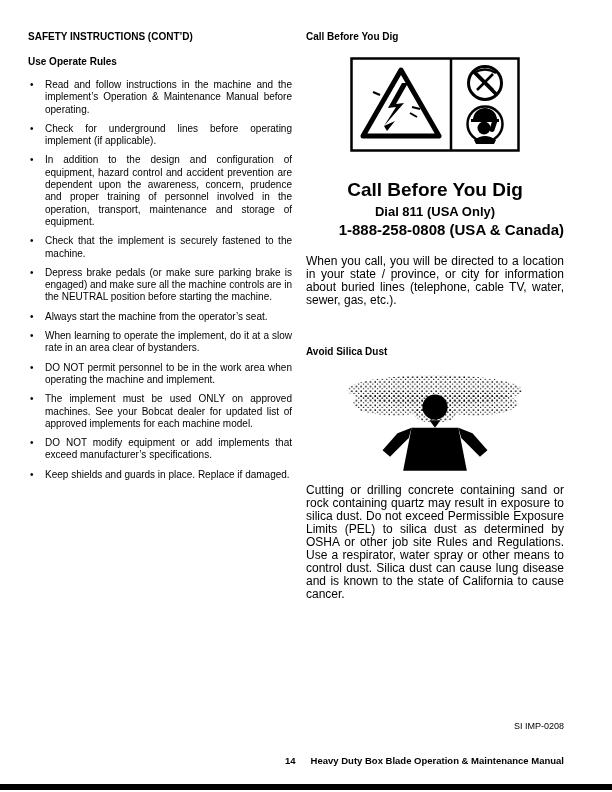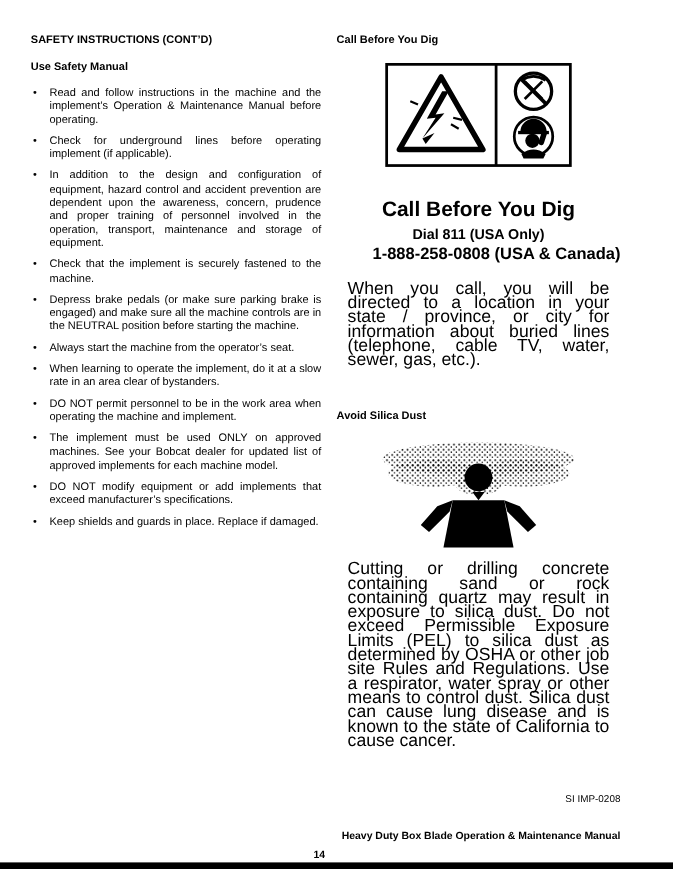--- a/index.html
+++ b/index.html
@@ -29,38 +29,38 @@
     line-height: 12.3px;
     text-align: justify;
   }
   ul.bullets li::before { content: "\2022"; position: absolute; left: 2px; }
 
   .sign-wrap { width: 170px; margin: 14px auto 0 auto; }
   .dig-title { font-size: 19px; font-weight: bold; text-align: center; margin: 23px 0 0 0; line-height: 1.15; }
   .dig-line1 { font-size: 13px; font-weight: bold; text-align: center; margin: 3px 0 0 0; }
   .dig-line2 { font-size: 15px; font-weight: bold; text-align: right; margin: 2px 0 0 0; }
 
-  .para { font-size: 16px; line-height: 13px; text-align: justify; margin: 10px; }
+  .para { font-size: 12px; line-height: 13px; text-align: justify; margin: 0; }
   .call-para { margin-top: 17px; }
   .silica-heading { margin-top: 39px; margin-bottom: 0; }
   .silica-fig { display: block; margin: 13px auto 0 auto; }
   .silica-para { margin-top: 9px; }
 
   .doc-code { position: absolute; right: 48px; top: 721px; font-size: 9px; }
-  .page-num { position: absolute; left: 285px; top: 772px; font-size: 9.5px; font-weight: bold; }
+  .page-num { position: absolute; left: 285px; top: 755px; font-size: 9.5px; font-weight: bold; }
   .footer-title { position: absolute; right: 48px; top: 755px; font-size: 9.5px; font-weight: bold; text-align: center; }
 
   .scan-edge { position: absolute; left: 0; right: 0; bottom: 2px; height: 6px; background: #000; }
 </style>
 </head>
 <body>
 
 <div class="col-left">
   <h1 class="section-heading">SAFETY INSTRUCTIONS (CONT’D)</h1>
-  <h2 class="sub-heading">Use Safety Manual</h2>
+  <h2 class="sub-heading">Use Operate Rules</h2>
   <ul class="bullets">
 
       <li>Read and follow instructions in the machine and the implement’s Operation &amp; Maintenance Manual before operating.</li>
 
       <li>Check for underground lines before operating implement (if applicable).</li>
 
       <li>In addition to the design and configuration of equipment, hazard control and accident prevention are dependent upon the awareness, concern, prudence and proper training of personnel involved in the operation, transport, maintenance and storage of equipment.</li>
 
       <li>Check that the implement is securely fastened to the machine.</li>
 

